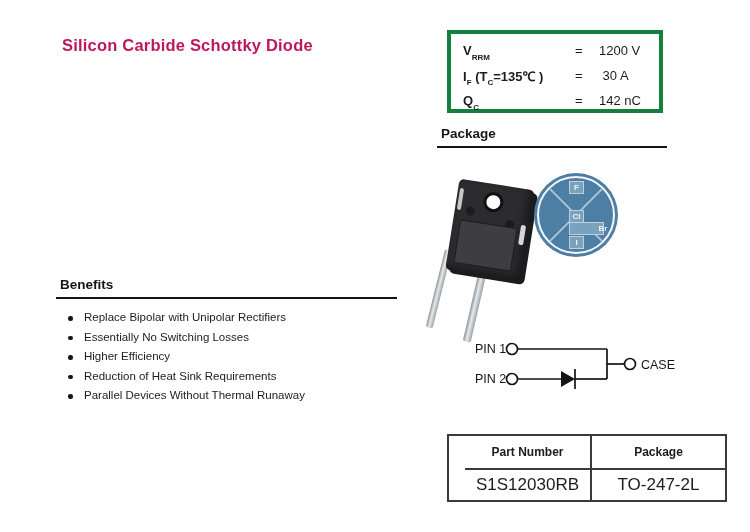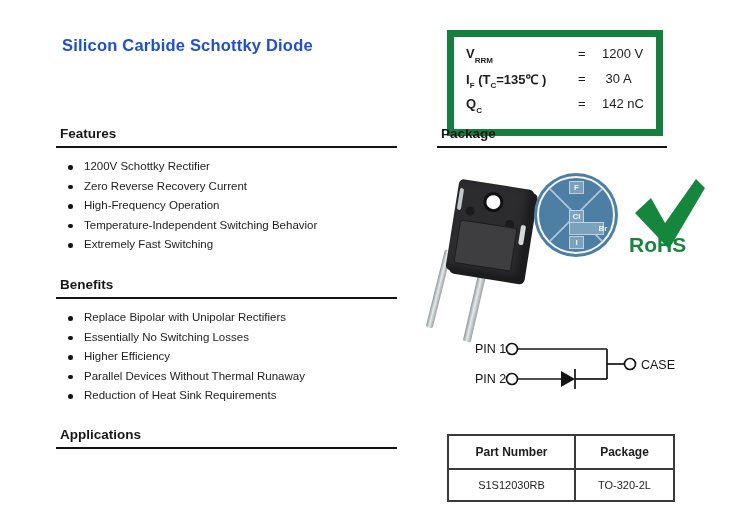--- a/index.html
+++ b/index.html
@@ -9,27 +9,27 @@
     font-family: "Liberation Sans", sans-serif;
     color: #1c1c1c;
     position: relative;
     overflow: hidden;
   }
   .page { position: absolute; inset: 0; background: #fff; }
 
   
   .page-title {
     position: absolute; left: 62px; top: 36px;
-    font-size: 16.5px; font-weight: bold; letter-spacing: 0.2px; color: #1d4ed8;
+    font-size: 16.5px; font-weight: bold; letter-spacing: 0.2px; color: #be185d;
   }
 
   
   .spec-box {
-    position: absolute; left: 447px; top: 30px; width: 216px; height: 106px;
-    border: 7px solid #15803d; background: #fff;
+    position: absolute; left: 447px; top: 30px; width: 216px; height: 83px;
+    border: 4px solid #15803d; background: #fff;
     padding: 4px 0 0 12px;
   }
   .spec-row { display: flex; align-items: center; height: 25px; font-size: 13px; }
   .spec-sym { width: 112px; font-weight: bold; white-space: pre; }
   .spec-sym sub { font-size: 8px; position: relative; bottom: -1px; line-height: 0; }
   .spec-eq { width: 24px; font-weight: normal; }
   .spec-val { font-weight: normal; white-space: pre; }
 
   
   .sec { position: absolute; }
@@ -112,27 +112,27 @@
   
   .rohs { position: absolute; left: 628px; top: 176px; width: 78px; height: 80px; }
   .rohs-text { font-family: "Liberation Sans", sans-serif; font-size: 21px; font-weight: bold; }
 
   
   .pin-diagram { position: absolute; left: 471px; top: 334px; width: 235px; height: 58px; }
   .pin-diagram text { font-family: "Liberation Sans", sans-serif; font-size: 12.5px; fill: #141414; }
 
   
   .pn-table {
-    position: absolute; left: 447px; top: 434px; width: 228px;
+    position: absolute; left: 447px; top: 434px; width: 280px;
     border: 2px solid #3a3a3a; background: #fff;
-    display: grid; grid-template-columns: 127px 1fr;
+    display: grid; grid-template-columns: 127px 1fr; padding-left: 16px;
   }
   .pn-cell {
     display: flex; align-items: center; justify-content: center;
-    height: 32px; font-size: 11px;
+    height: 32px; font-size: 17px;
     border-top: 2px solid #3a3a3a;
   }
   .pn-cell.head { font-weight: bold; font-size: 12px; border-top: none; }
   .pn-cell.col1 { border-right: 2px solid #3a3a3a; }
 </style>
 </head>
 <body>
 
 <div class="page">
 
@@ -149,44 +149,33 @@
       <span class="spec-eq">=</span>
       <span class="spec-val"> 30 A</span>
     </div>
     <div class="spec-row">
       <span class="spec-sym"><span>Q</span><sub>C</sub><span></span><sub></sub><span></span></span>
       <span class="spec-eq">=</span>
       <span class="spec-val">142 nC</span>
     </div>
   </div>
 
-  <section class="sec sec-features">
-    <h2 class="sec-heading">Features</h2>
-    <ul class="sec-list">
-      <li>1200V Schottky Rectifier</li>
-      <li>Zero Reverse Recovery Current</li>
-      <li>High-Frequency Operation</li>
-      <li>Temperature-Independent Switching Behavior</li>
-      <li>Extremely Fast Switching</li>
-    </ul>
-  </section>
 
   <section class="sec sec-benefits">
     <h2 class="sec-heading">Benefits</h2>
     <ul class="sec-list">
       <li>Replace Bipolar with Unipolar Rectifiers</li>
       <li>Essentially No Switching Losses</li>
       <li>Higher Efficiency</li>
+      <li>Reduction of Heat Sink Requirements</li>
       <li>Parallel Devices Without Thermal Runaway</li>
-      <li>Reduction of Heat Sink Requirements</li>
     </ul>
   </section>
 
   <section class="sec sec-applications">
-    <h2 class="sec-heading">Applications</h2>
   </section>
 
   <section class="sec sec-package">
     <h2 class="sec-heading">Package</h2>
   </section>
 
   <div class="pkg">
     <div class="pkg-leg pkg-leg1"></div>
     <div class="pkg-leg pkg-leg2"></div>
     <div class="pkg-body">
@@ -202,26 +191,20 @@
   <div class="badge">
     <div class="badge-cross badge-cross-a"></div>
     <div class="badge-cross badge-cross-b"></div>
     <div class="badge-box bb-f">F</div>
     <div class="badge-box bb-cl">Cl</div>
     <div class="badge-box bb-br">Br</div>
     <div class="badge-box bb-i">I</div>
     <div class="badge-label">Halogen-Free</div>
   </div>
 
-  <div class="rohs">
-    <svg width="78" height="80" viewBox="0 0 78 80">
-      <path d="M7 37 L23 22 L37 47 L68 3 L77 12 L41 73 Z" fill="#15873C"></path>
-      <text x="1" y="76" class="rohs-text" fill="#15873C">RoHS</text>
-    </svg>
-  </div>
 
   <svg class="pin-diagram" viewBox="0 0 235 58">
     <text x="4" y="19">PIN 1</text>
     <circle cx="41" cy="15" r="5.5" fill="#fff" stroke="#141414" stroke-width="1.7"></circle>
     <line x1="46.5" y1="15" x2="136" y2="15" stroke="#141414" stroke-width="1.7"></line>
     <text x="4" y="49">PIN 2</text>
     <circle cx="41" cy="45" r="5.5" fill="#fff" stroke="#141414" stroke-width="1.7"></circle>
     <line x1="46.5" y1="45" x2="90" y2="45" stroke="#141414" stroke-width="1.7"></line>
     <polygon points="90,37 90,53 104,45" fill="#141414"></polygon>
     <line x1="104" y1="35" x2="104" y2="55" stroke="#141414" stroke-width="1.7"></line>
@@ -229,16 +212,16 @@
     <line x1="136" y1="15" x2="136" y2="45" stroke="#141414" stroke-width="1.7"></line>
     <line x1="136" y1="30" x2="153" y2="30" stroke="#141414" stroke-width="1.7"></line>
     <circle cx="159" cy="30" r="5.5" fill="#fff" stroke="#141414" stroke-width="1.7"></circle>
     <text x="170" y="34.5">CASE</text>
   </svg>
 
   <div class="pn-table">
     <div class="pn-cell head col1">Part Number</div>
     <div class="pn-cell head">Package</div>
     <div class="pn-cell col1">S1S12030RB</div>
-    <div class="pn-cell">TO-320-2L</div>
+    <div class="pn-cell">TO-247-2L</div>
   </div>
 
 </div>
 
 </body></html>

